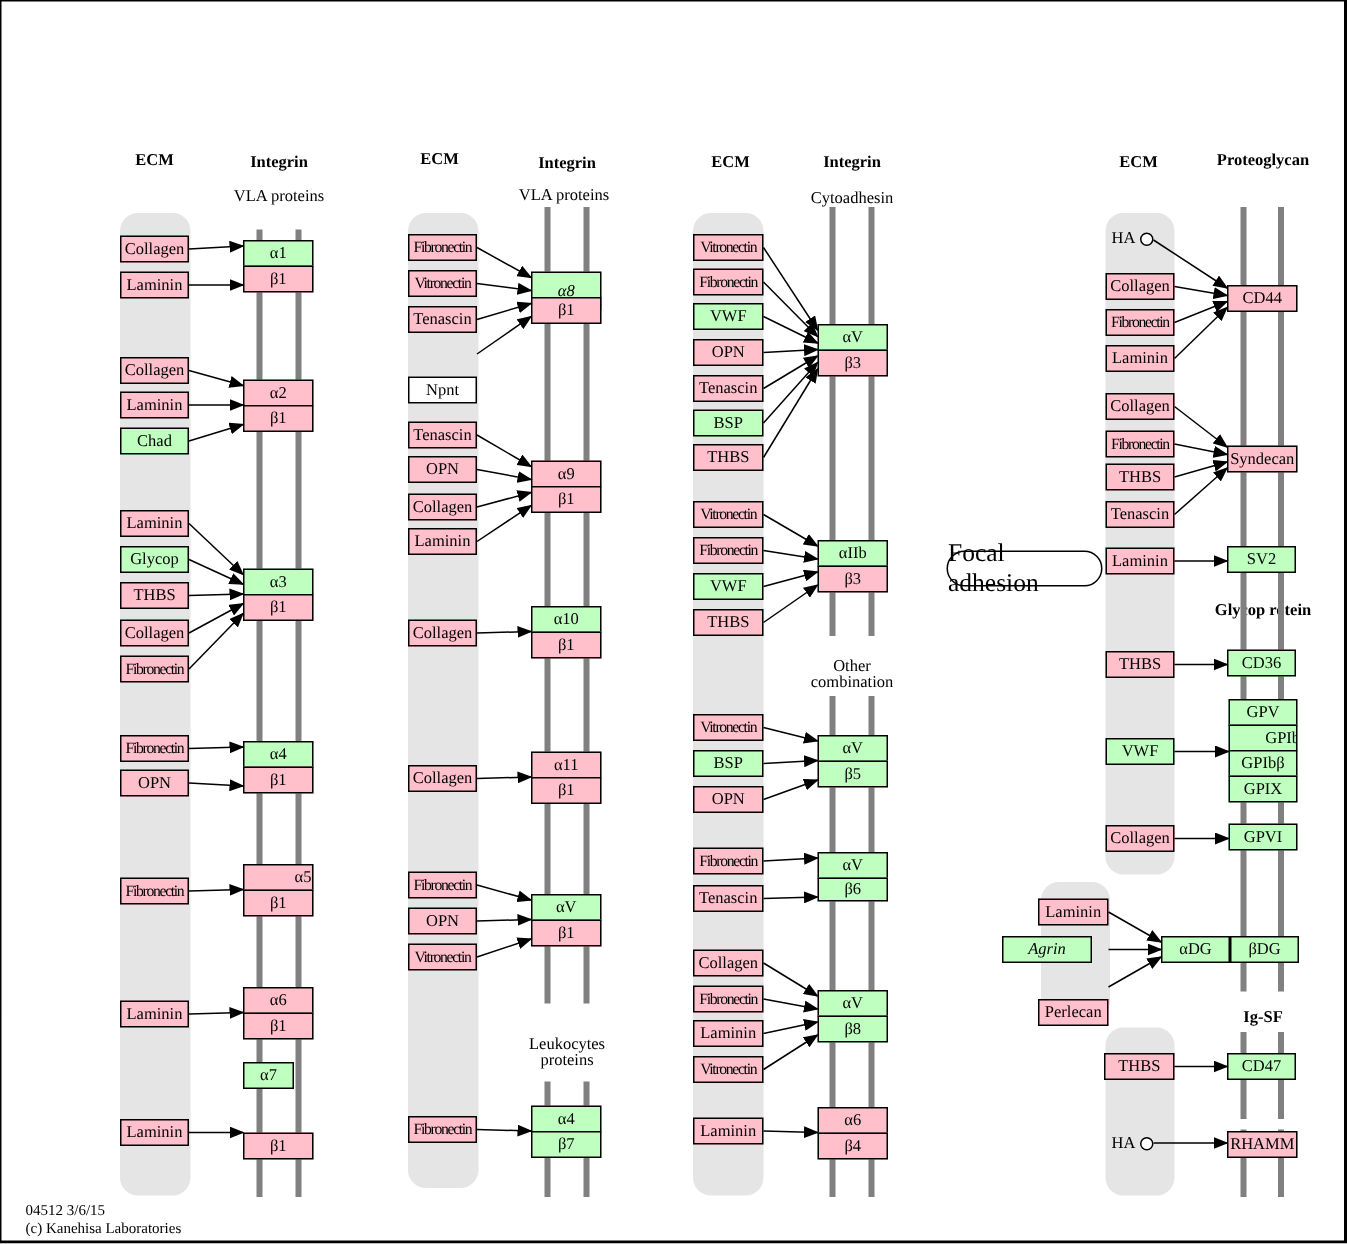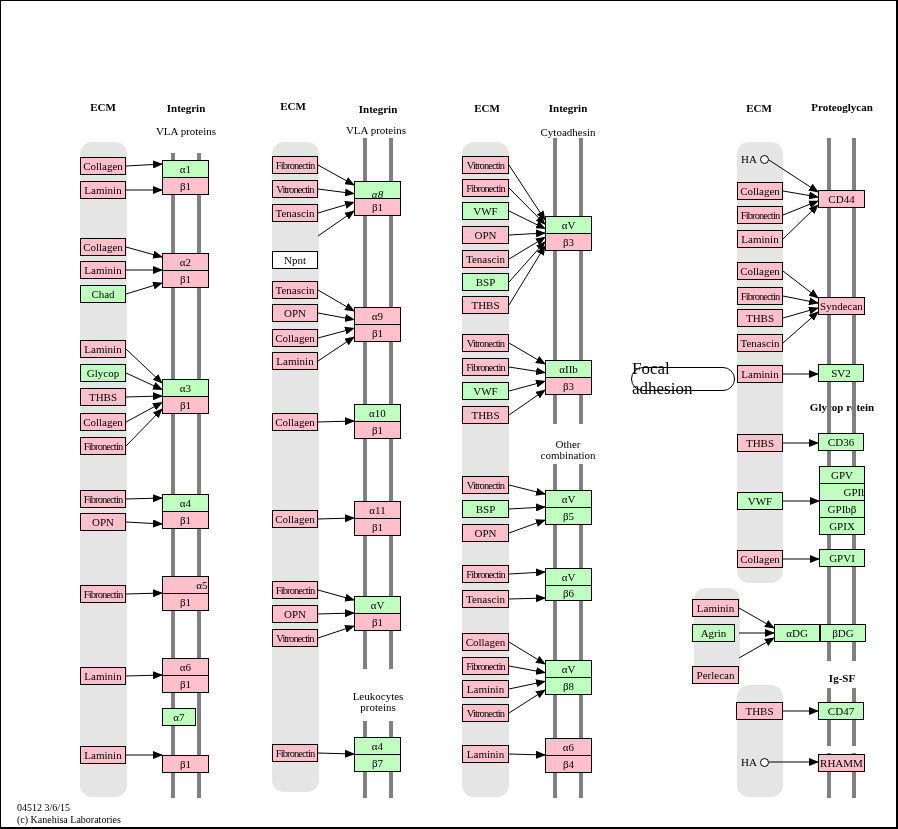--- a/index.html
+++ b/index.html
@@ -187,21 +187,21 @@
       <div class="node green" style="left: 818px; top: 465px; width: 46px; height: 18px;">GPV</div>
       <div class="node green" style="left: 818px; top: 482px; width: 46px; height: 18px; padding-left: 32px;">GPIbα</div>
       <div class="node green" style="left: 818px; top: 499px; width: 46px; height: 18px;">GPIbβ</div>
       <div class="node green" style="left: 818px; top: 516px; width: 46px; height: 18px;">GPIX</div>
       <div class="node green" style="left: 736px; top: 491px; width: 46px; height: 18px;">VWF</div>
       <div class="node green" style="left: 818px; top: 548px; width: 46px; height: 18px;">GPVI</div>
       <div class="node pink" style="left: 736px; top: 549px; width: 46px; height: 18px;">Collagen</div>
       <div class="node green" style="left: 773px; top: 623px; width: 46px; height: 18px;">αDG</div>
       <div class="node green" style="left: 819px; top: 623px; width: 46px; height: 18px;">βDG</div>
       <div class="node pink" style="left: 691px; top: 598px; width: 47px; height: 18px;">Laminin</div>
-      <div class="node green" style="left: 691px; top: 623px; width: 43px; height: 18px;">Agrin</div>
+      <div class="node green" style="left: 667px; top: 623px; width: 60px; height: 18px; font-style: italic;">Agrin</div>
       <div class="node pink" style="left: 691px; top: 665px; width: 47px; height: 18px; text-align: right;">Perlecan</div>
       <div class="node green" style="left: 817px; top: 701px; width: 46px; height: 18px;">CD47</div>
       <div class="node pink" style="left: 735px; top: 701px; width: 47px; height: 18px;">THBS</div>
       <div class="cpd" style="left: 740px; top: 755px;">
         <span>HA</span>
         <span class="circ"></span>
       </div>
       <div class="node pink" style="left: 817px; top: 753px; width: 47px; height: 18px;">RHAMM</div>
       <svg id="arrows" width="898" height="829">
         <defs>

